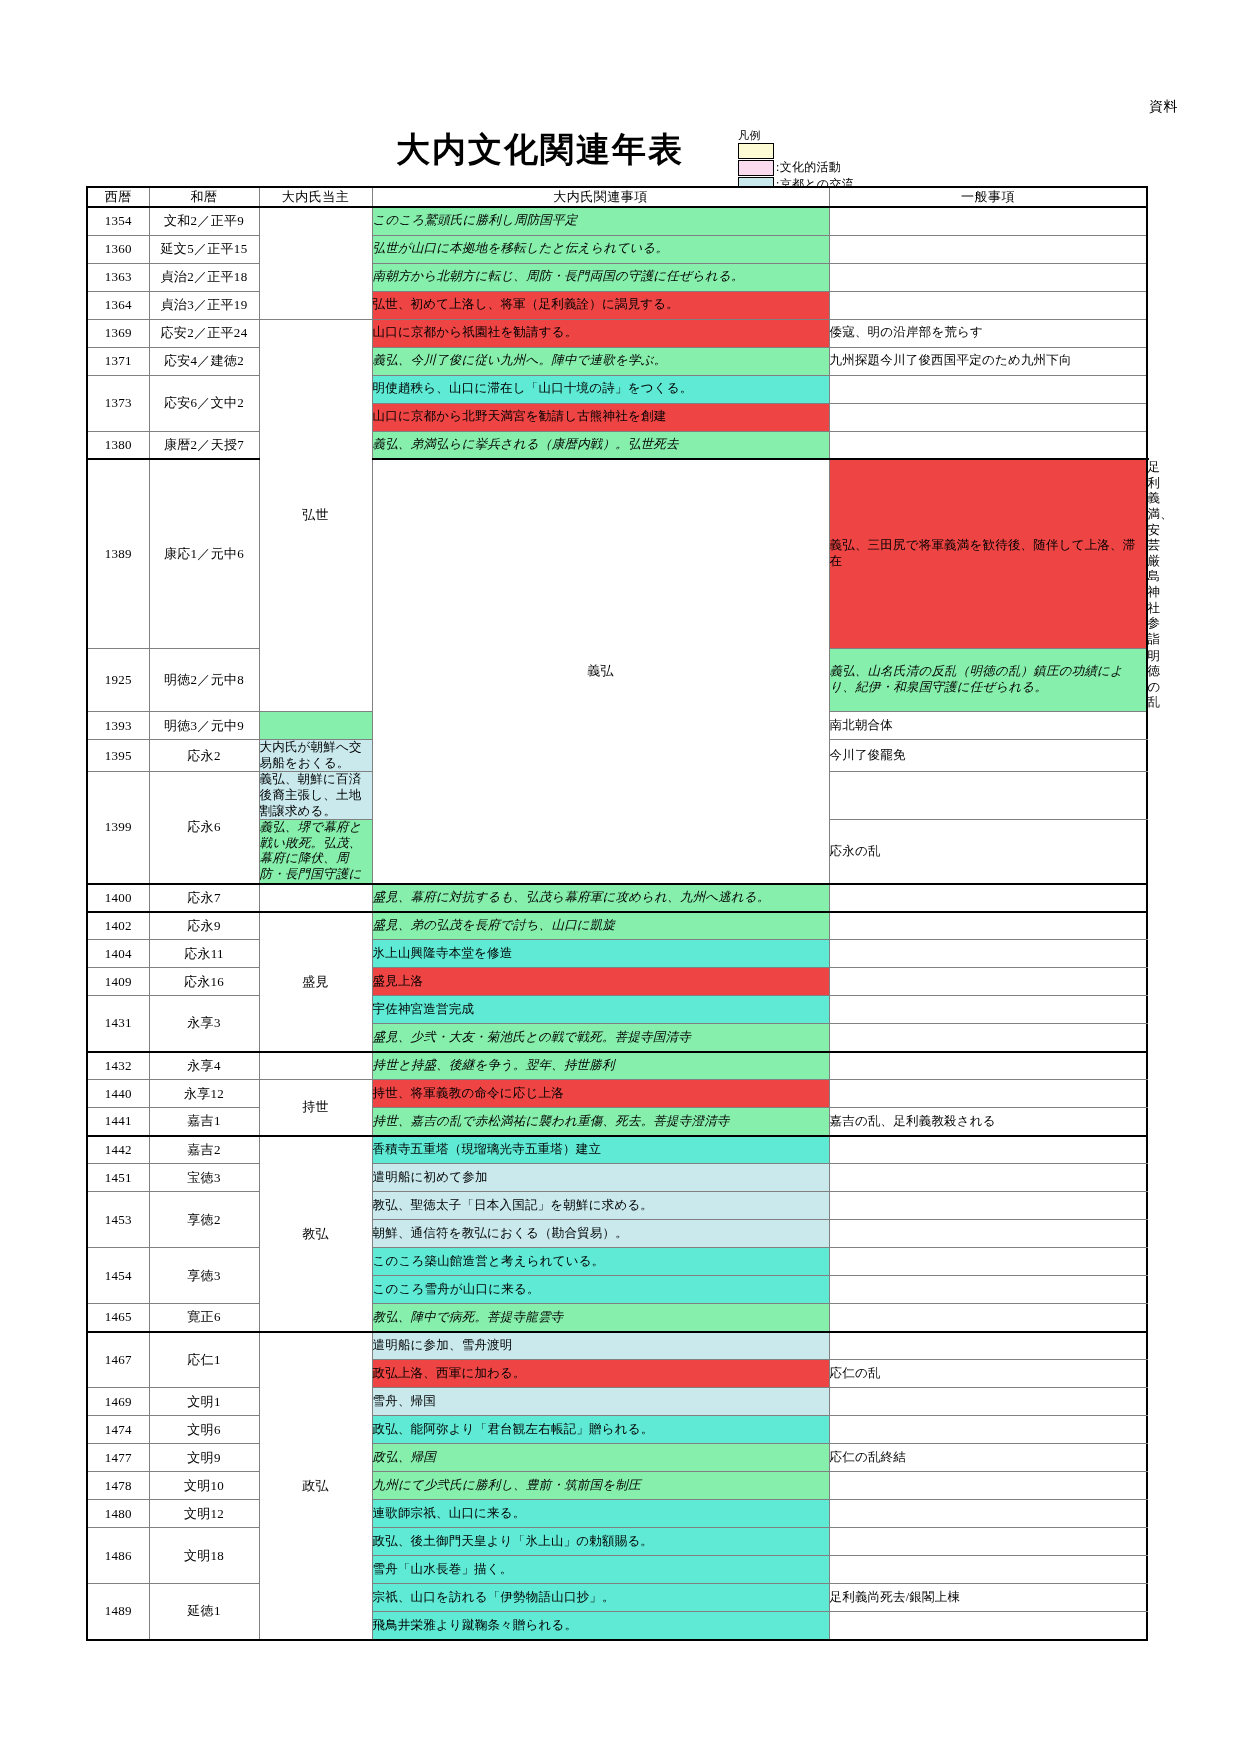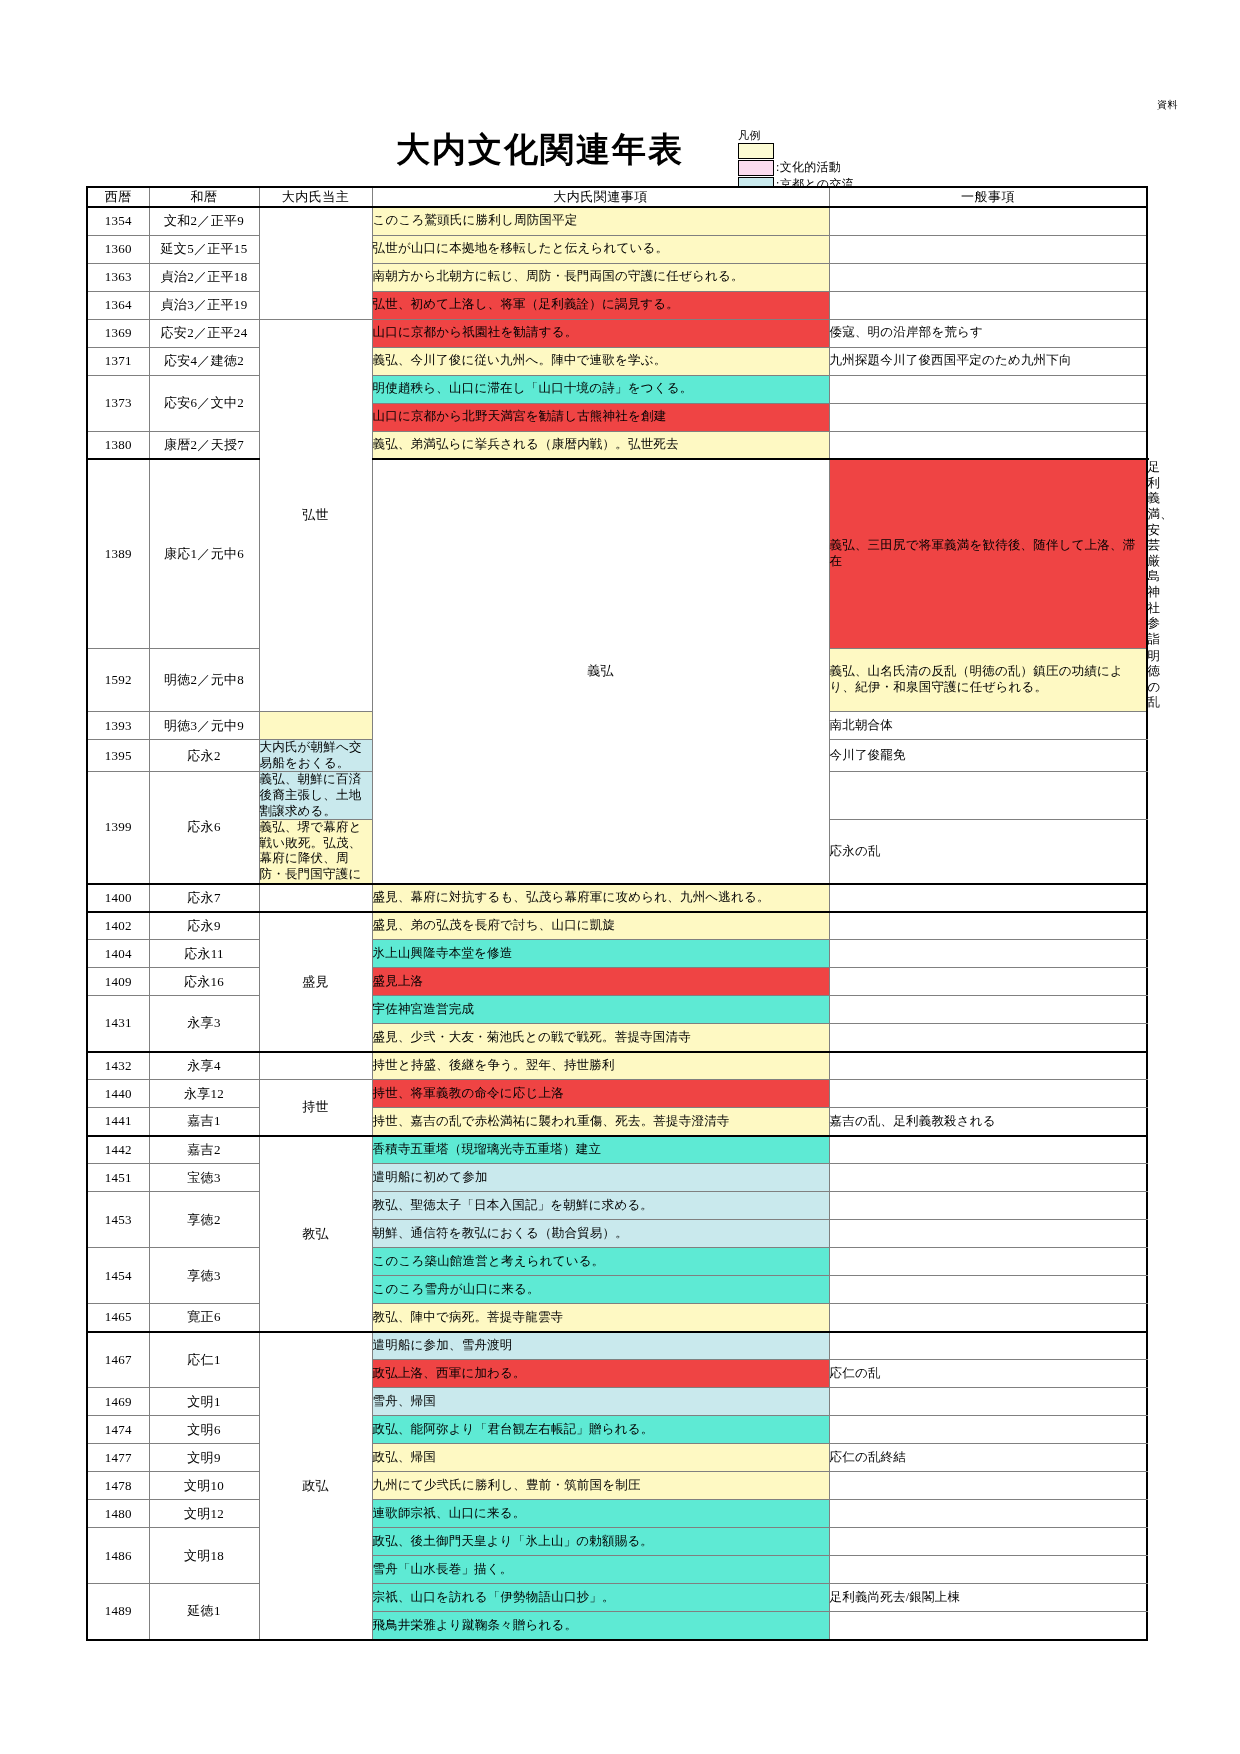--- a/index.html
+++ b/index.html
@@ -21,21 +21,21 @@
     width: 1240px;
     height: 1754px;
     box-sizing: border-box;
   }
 
   
   .corner-note {
     position: absolute;
     top: 98px;
     right: 62px;
-    font-size: 10px;
+    font-size: 14px;
     font-family: "Liberation Serif", "DejaVu Serif", serif;
     letter-spacing: 0.5px;
   }
 
   
   .title {
     position: absolute;
     top: 127px;
     left: 0;
     width: 1080px;
@@ -129,21 +129,21 @@
     font-size: 12.5px;
     line-height: 1.25;
     letter-spacing: 0.2px;
   }
   tr.r { height: 28px; }
 
   
   .fill-culture { background: #5eead4; }
   .fill-kyoto   { background: #ef4444; }
   .fill-tairiku { background: #C9E9ED; }
-  .fill-none    { background: #fef9c3; }
+  .fill-none    { background: #86efac; font-style: italic; }
 
   
   .sep-top > td, .sep-top > th { border-top: 2px solid #000 !important; }
   .sep-bottom > td { border-bottom: 2px solid #000 !important; }
 
   .nowrapcell { white-space: nowrap; }
 </style>
 </head>
 <body>
 
@@ -242,21 +242,21 @@
           <td class="general"></td>
         </tr>
         <tr class="r sep-top">
           <td class="ad">1389</td>
           <td class="wa nowrapcell">康応1／元中6</td>
           <td class="lord" rowspan="6">義弘</td>
           <td class="event fill-kyoto">義弘、三田尻で将軍義満を歓待後、随伴して上洛、滞在</td>
           <td class="general">足利義満、安芸厳島神社参詣</td>
         </tr>
         <tr class="r">
-          <td class="ad">1592</td>
+          <td class="ad">1925</td>
           <td class="wa nowrapcell">明徳2／元中8</td>
           <td class="event fill-none">義弘、山名氏清の反乱（明徳の乱）鎮圧の功績により、紀伊・和泉国守護に任ぜられる。</td>
           <td class="general">明徳の乱</td>
         </tr>
         <tr class="r">
           <td class="ad">1393</td>
           <td class="wa nowrapcell">明徳3／元中9</td>
           <td class="event fill-none"></td>
           <td class="general">南北朝合体</td>
         </tr>

